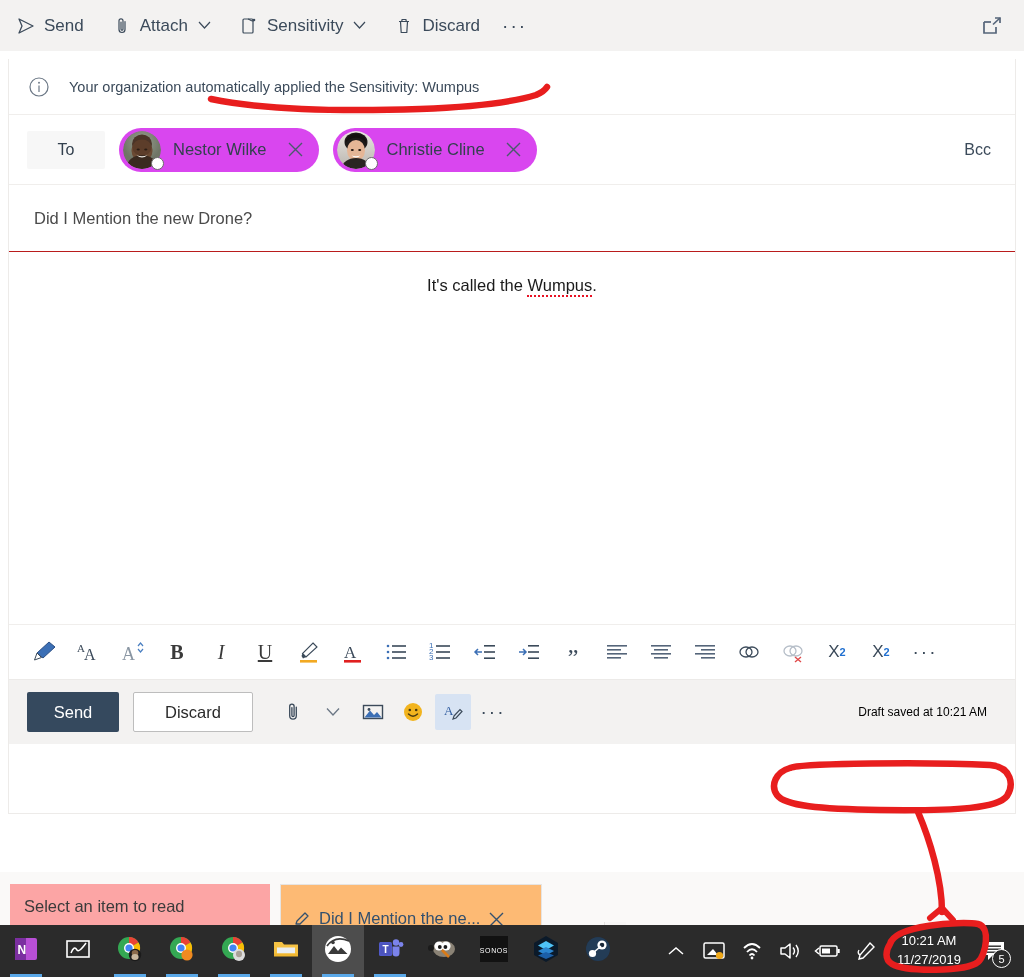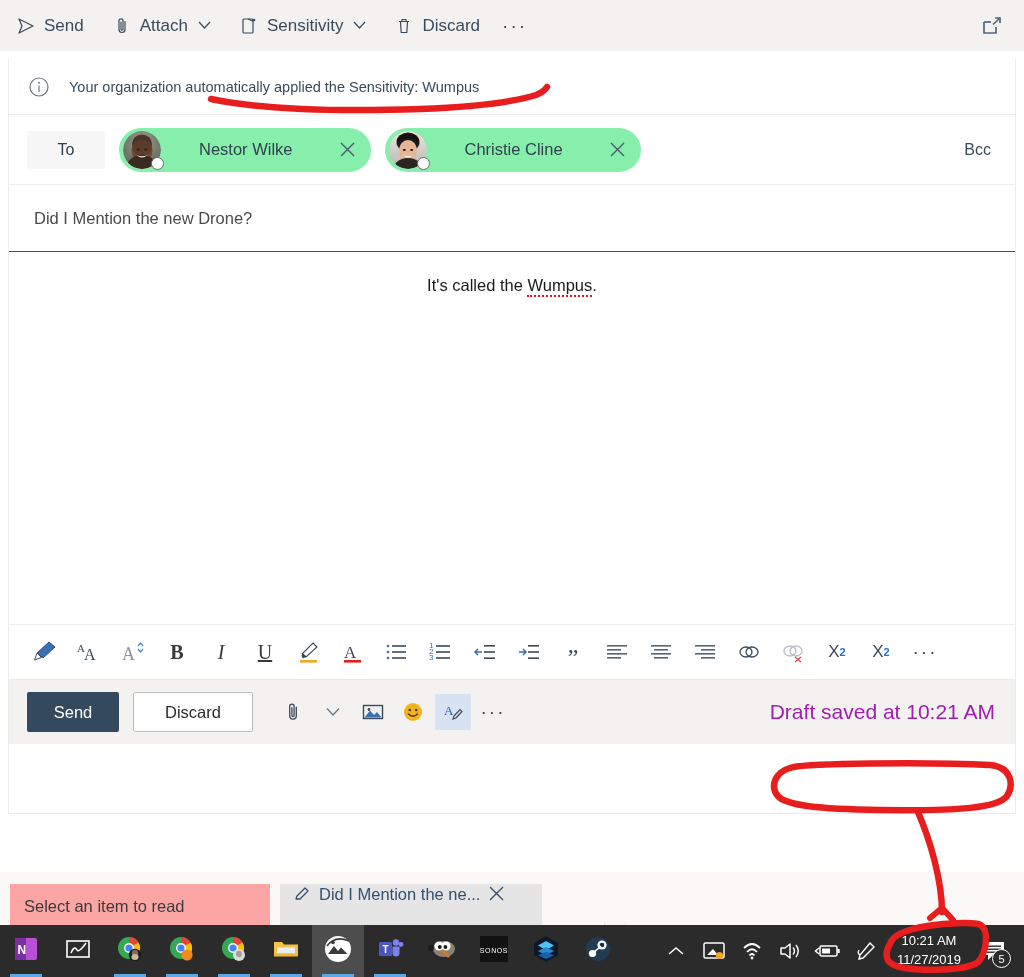--- a/index.html
+++ b/index.html
@@ -50,22 +50,22 @@
     position: relative;
   }
   .rcpt-label {
     width: 78px; height: 38px; background: #f7f7f7;
     display: flex; align-items: center; justify-content: center;
     font-size: 16px; color: #33404e; border-radius: 2px;
     flex: none;
   }
   .pill {
     display: flex; align-items: center; height: 44px;
-    background: #86efac; border-radius: 22px;
-    margin-left: 14px; padding: 0 4px 0 4px; gap: 26px;
+    background: #d946ef; border-radius: 22px;
+    margin-left: 14px; padding: 0 4px 0 4px;
   }
   .avatar-wrap { position: relative; width: 38px; height: 38px; flex: none; }
   .avatar {
     width: 38px; height: 38px; border-radius: 50%;
     overflow: hidden; position: relative;
   }
   .presence {
     position: absolute; right: -3px; bottom: -1px;
     width: 13px; height: 13px; border-radius: 50%;
     background: #ffffff; border: 1.6px solid #6b6b6b;
@@ -117,36 +117,36 @@
     width: 120px; height: 40px; background: #ffffff; color: #2b2b2b;
     font-size: 16.5px; display:flex; align-items:center; justify-content:center;
     border: 1px solid #bdbdbd; border-radius: 2px; margin-left: 14px;
     font-family: "Liberation Sans", sans-serif;
   }
   .ab-icon {
     width: 36px; height: 36px; display:flex; align-items:center; justify-content:center;
     color: #3b4a5a; margin-left: 4px;
   }
   .ab-icon.active { background: #d7e3f3; border-radius: 2px; }
-  .draft-status { position: absolute; right: 20px; font-size: 21px; color: #a21caf; }
+  .draft-status { position: absolute; right: 28px; font-size: 12px; color: #000000; }
 
   
   .bottomstrip {
     position: absolute; left: 0; top: 872px; width: 1024px; height: 55px;
     background: #faf9f8;
   }
   .readpane {
     position: absolute; left: 10px; top: 884px; width: 260px; height: 44px;
     background: #fca5a5; display: flex; align-items: center; padding-left: 14px;
   }
   .readpane-text { font-size: 16.5px; color: #3b3b3b; }
   .draft-tab {
     position: absolute; left: 280px; top: 884px; width: 262px; height: 44px;
-    background: #e5e5e5; border: 1px solid #e6e4e2; border-bottom: none;
-    display: flex; align-items: flex-start; gap: 8px; padding: 0 10px 0 12px;
+    background: #fdba74; border: 1px solid #e6e4e2; border-bottom: none;
+    display: flex; align-items: flex-end; gap: 8px; padding: 0 10px 0 12px;
   }
   .draft-tab-text { font-size: 16.5px; color: #33506e; white-space: nowrap; }
 
   .winscroll {
     position: absolute; left: 604px; top: 922px; width: 22px; height: 55px;
     background: #f7f6f5; border-left: 1px solid #e4e2e0;
     display: flex; flex-direction: column; align-items: center; justify-content: space-between;
     padding: 4px 0 6px 0; color: #555;
     font-size: 10px;
   }

